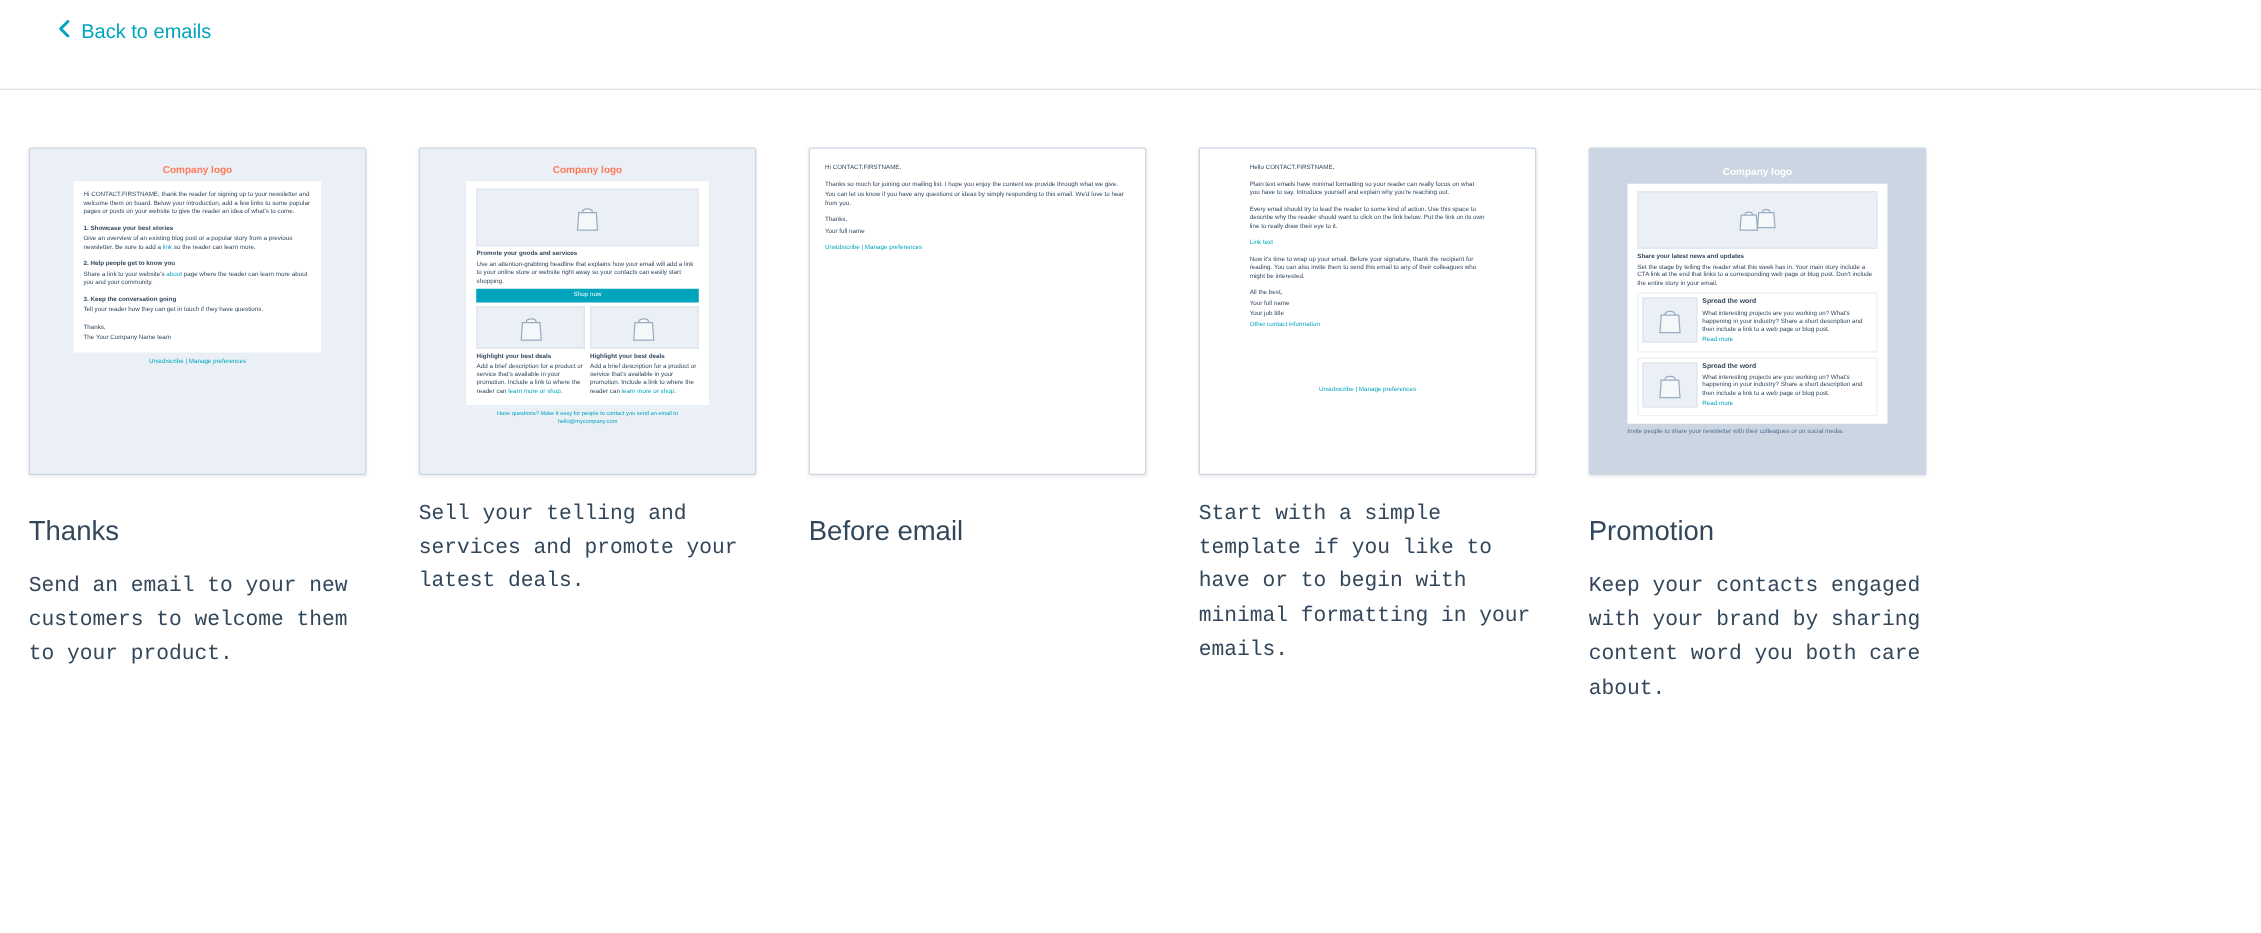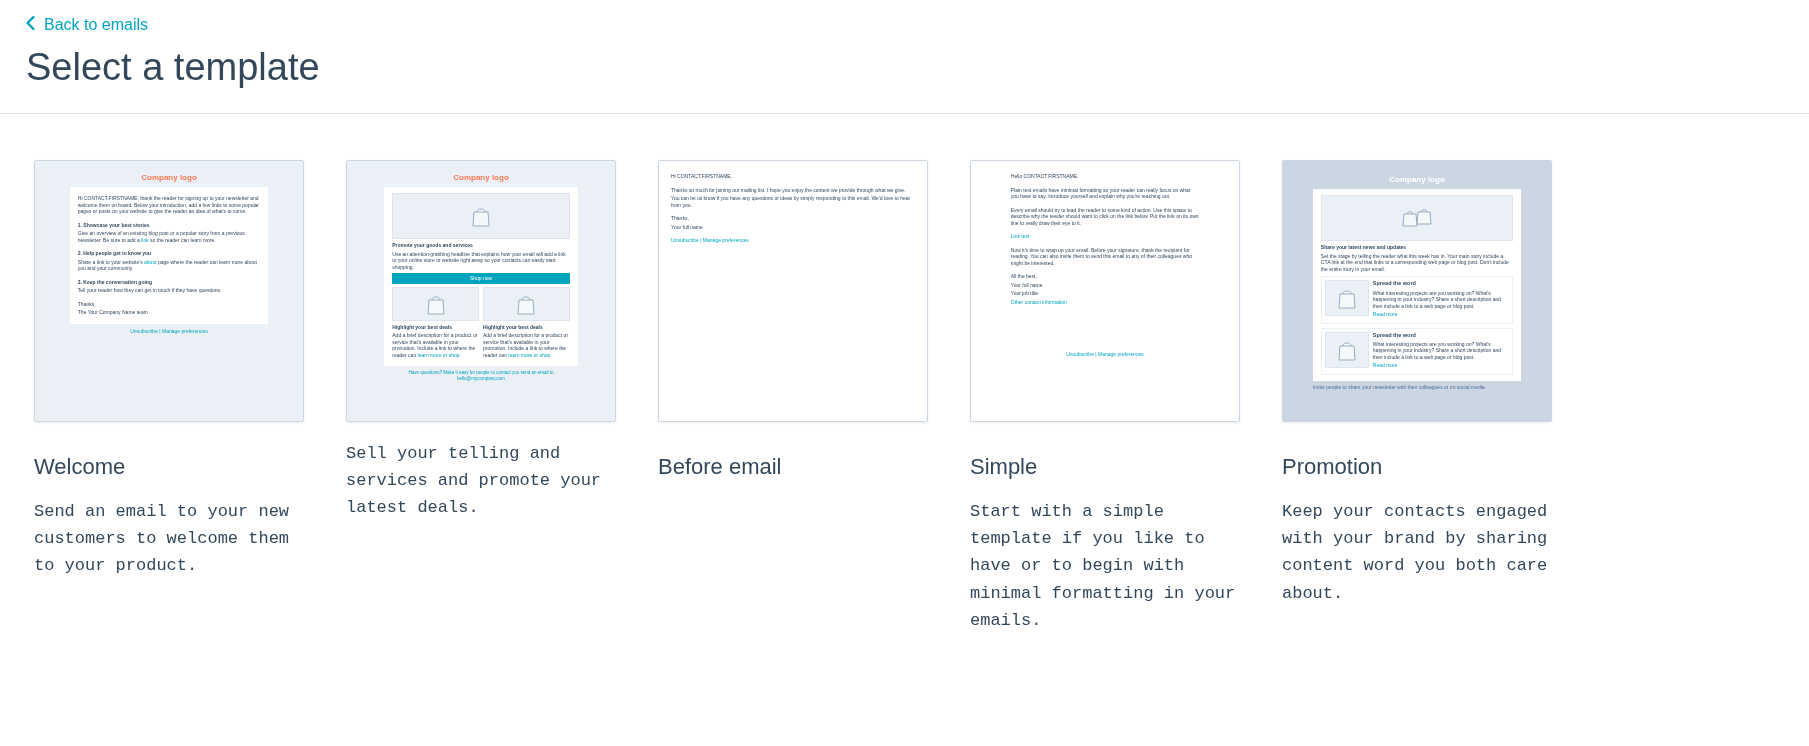--- a/index.html
+++ b/index.html
@@ -4,20 +4,21 @@
 <style>
   * { box-sizing: border-box; margin: 0; padding: 0; }
   body {
     font-family: -apple-system, BlinkMacSystemFont, "Segoe UI", Helvetica, Arial, sans-serif;
     background: #fff;
     width: 1809px;
     color: #33475b;
   }
   .header {
     padding: 16px 26px 24px 26px;
+    margin-left: 21px;
   }
   .back-link {
     display: inline-flex;
     align-items: center;
     gap: 8px;
     color: #00a4bd;
     font-size: 16px;
     text-decoration: none;
     cursor: pointer;
     margin-bottom: 12px;
@@ -29,21 +30,21 @@
     color: #33475b;
   }
   .divider {
     border: none;
     border-top: 1px solid #dfe3eb;
     margin: 0;
   }
   .grid {
     display: flex;
     gap: 42px;
-    padding: 46px 26px 30px 34px;
+    padding: 46px 26px 30px 23px;
   }
   .card {
     width: 270px;
     flex: 0 0 auto;
     cursor: pointer;
   }
   .thumb {
     width: 270px;
     height: 262px;
     border: 1px solid #cbd6e2;
@@ -129,21 +130,20 @@
 
 <div class="header">
   <a class="back-link">
     <span>
       <svg viewBox="0 0 8 12">
           <path d="M6 1 L1 6 L6 11" stroke="#00a4bd" stroke-width="2" fill="none" stroke-linecap="round" stroke-linejoin="round"></path>
         </svg>
     </span>
     <span>Back to emails</span>
   </a>
-  <h1 class="page-title">Select a template</h1>
 </div>
 
 <hr class="divider">
 
 <div class="grid">
 
   <div class="card">
     <div class="thumb pale">
       <div class="mini" style="width:100%">
         <div class="mini-center logo">Company logo</div>
@@ -158,21 +158,21 @@
           <div class="sp"></div>
           <p><b>3. Keep the conversation going</b></p>
           <p>Tell your reader how they can get in touch if they have questions.</p>
           <div class="sp"></div>
           <p>Thanks,</p>
           <p>The Your Company Name team</p>
         </div>
         <p class="footer-link">Unsubscribe | Manage preferences</p>
       </div>
     </div>
-    <h3 class="card-title">Welcome</h3>
+    <h3 class="card-title">Thanks</h3>
     <p class="card-desc">Send an email to your new customers to welcome them to your product.</p>
   </div>
 
   <div class="card">
     <div class="thumb pale">
       <div class="mini" style="width:78%">
         <div class="mini-center logo">Company logo</div>
         <div class="panel panel-full">
           <div class="img-box big">
             <svg class="bag-svg" viewBox="0 0 24 24">
@@ -240,21 +240,20 @@
         <p>Now it's time to wrap up your email. Before your signature, thank the recipient for reading. You can also invite them to send this email to any of their colleagues who might be interested.</p>
         <div class="sp"></div>
         <p>All the best,</p>
         <p>Your full name</p>
         <p>Your job title</p>
         <p class="link">Other contact information</p>
         <div style="height:40px"></div>
         <p class="footer-link">Unsubscribe | Manage preferences</p>
       </div>
     </div>
-    <h3 class="card-title">Simple</h3>
     <p class="card-desc">Start with a simple template if you like to have or to begin with minimal formatting in your emails.</p>
   </div>
 
   <div class="card">
     <div class="thumb gray">
       <div class="mini" style="width:84%;">
         <div class="mini-center logo-w">Company logo</div>
         <div class="panel panel-full">
           <div class="img-box big">
             <svg class="bag-svg" viewBox="0 0 32 24" style="width:42px">

